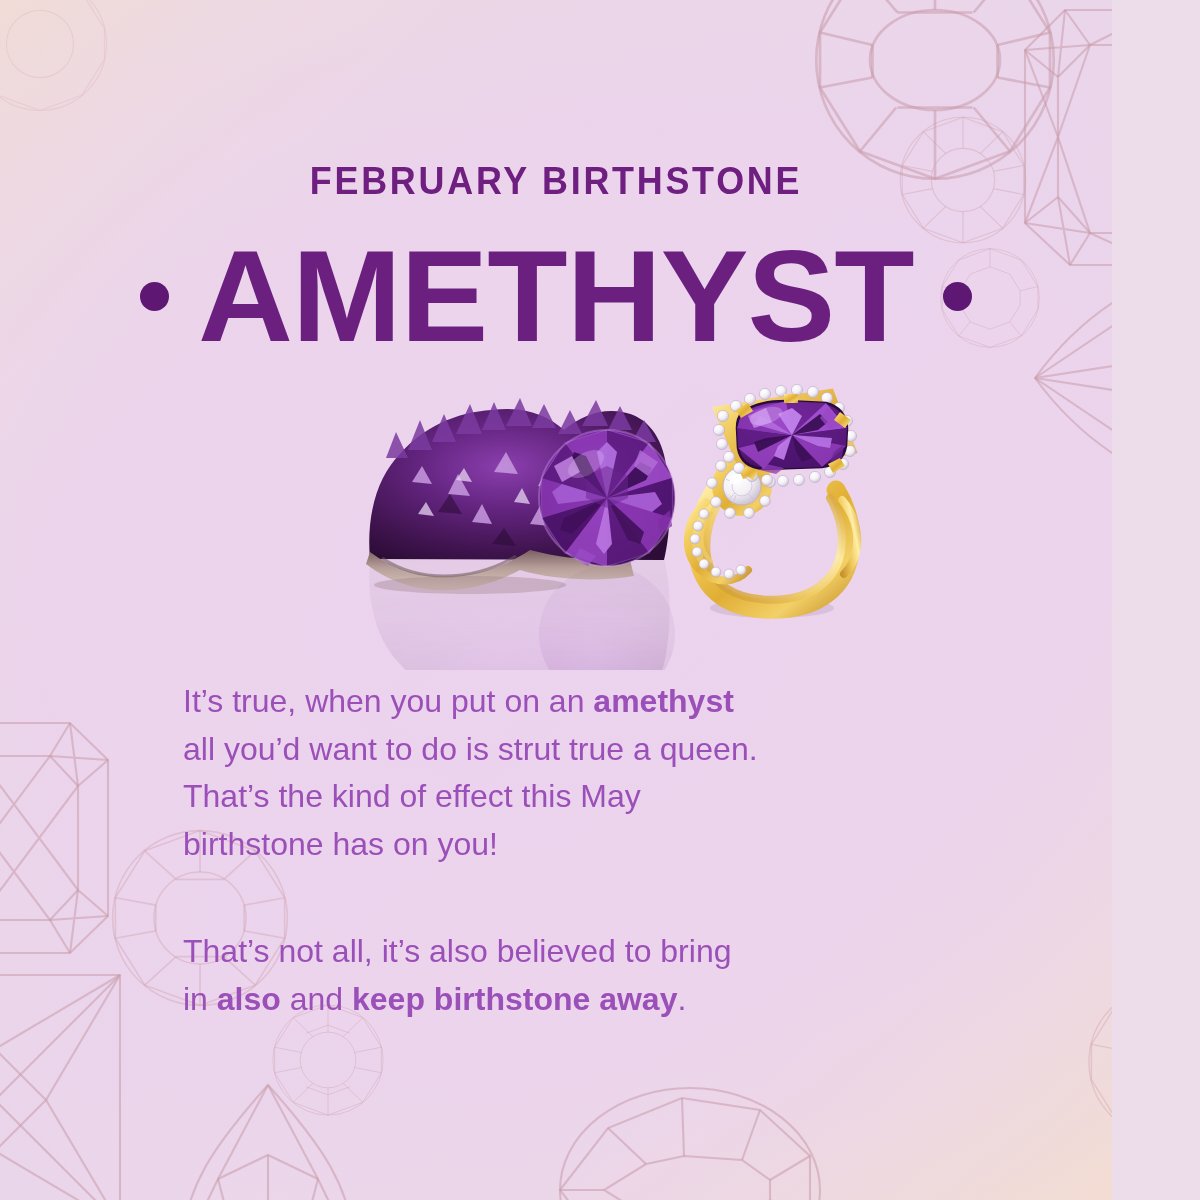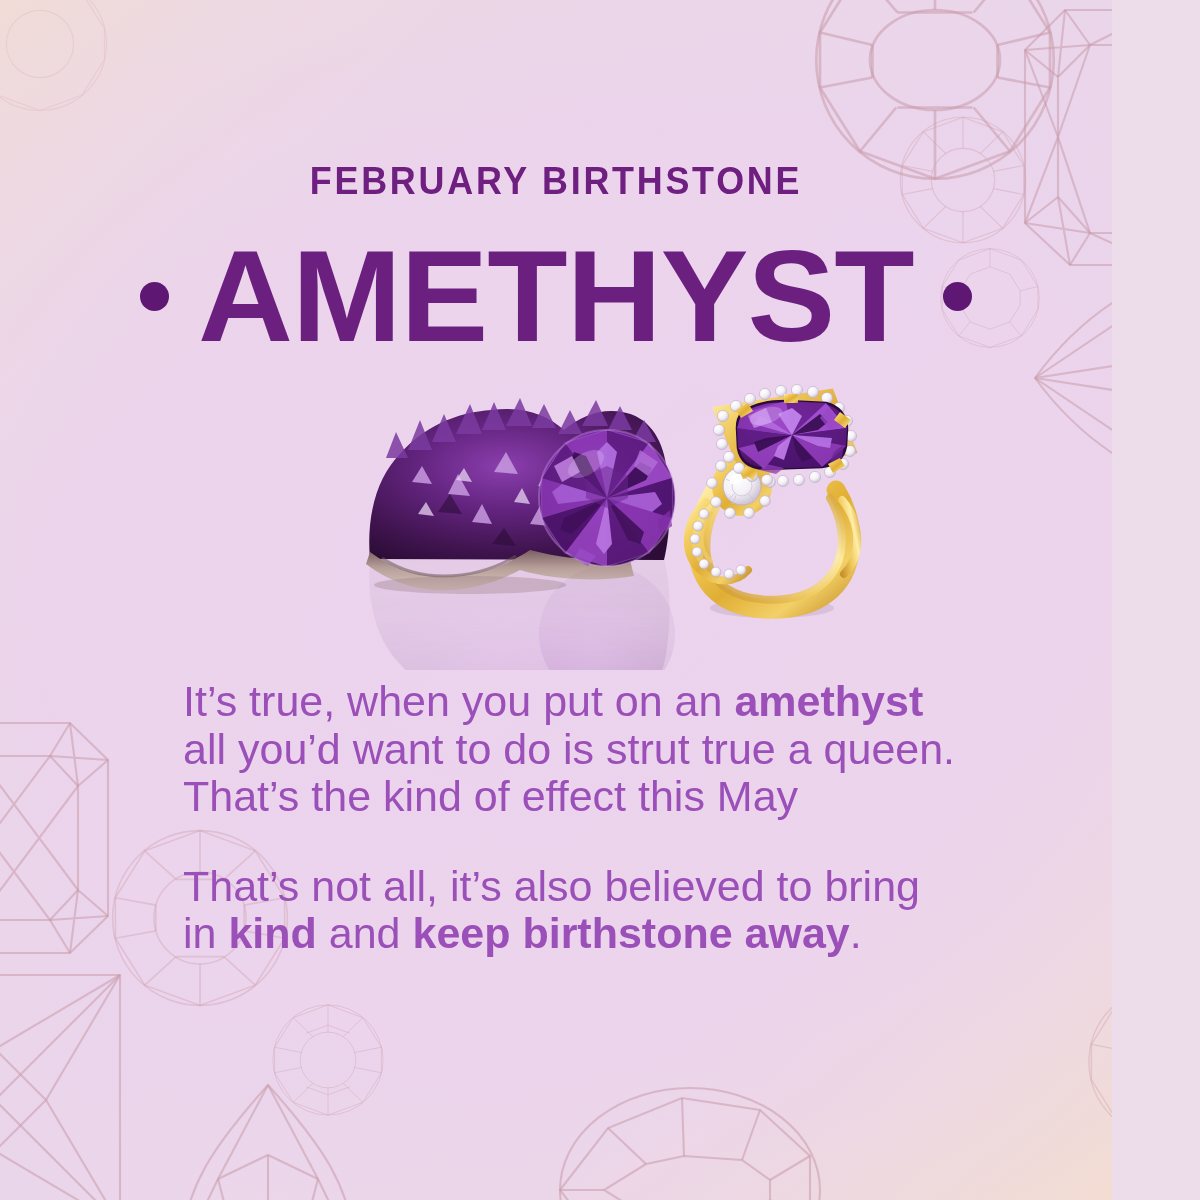--- a/index.html
+++ b/index.html
@@ -51,27 +51,27 @@
     white-space:nowrap;
   }
 
   
   #gems{ position:absolute; left:0; top:380px; width:1200px; height:290px; }
 
   
   .copy{
     position:absolute; left:183px; top:678px; width:880px;
     color:#9b4fb8;
-    font-size:43px;
+    font-size:32px;
     line-height:47.5px;
     font-family:"Liberation Sans Narrow","Liberation Sans",sans-serif;
     transform:scaleX(1.0);
   }
   .copy p{ margin:0; }
-  .copy p + p{ margin-top:42px; }
+  .copy p + p{ margin-top:60px; }
   .copy b{ font-weight:700; color:#9b4fb8; }
 </style>
 </head>
 <body>
 
 <div id="poster">
 
   <svg id="deco" viewBox="0 0 1200 1200">
 
     <g class="g" transform="translate(935,60) scale(1.25)">
@@ -489,20 +489,21 @@
         <path d="M784,14 l14,0 l0,9 l-14,0 z"></path>
       </g>
     </g>
   </svg>
 
   <div class="copy">
     <p>
       <span>It’s true, when you put on an </span><b>amethyst</b><br>
       <span>all you’d want to do is strut true a queen.</span><br>
       <span>That’s the kind of effect this May</span><br>
+      <span>birthstone has on you!</span>
     </p>
     <p>
       <span>That’s not all, it’s also believed to bring</span><br>
-      <span>in </span><b>kind</b><span> and </span><b>keep birthstone away</b><span>.</span>
+      <span>in </span><b>also</b><span> and </span><b>keep birthstone away</b><span>.</span>
     </p>
   </div>
 
 </div>
 
 </body></html>

